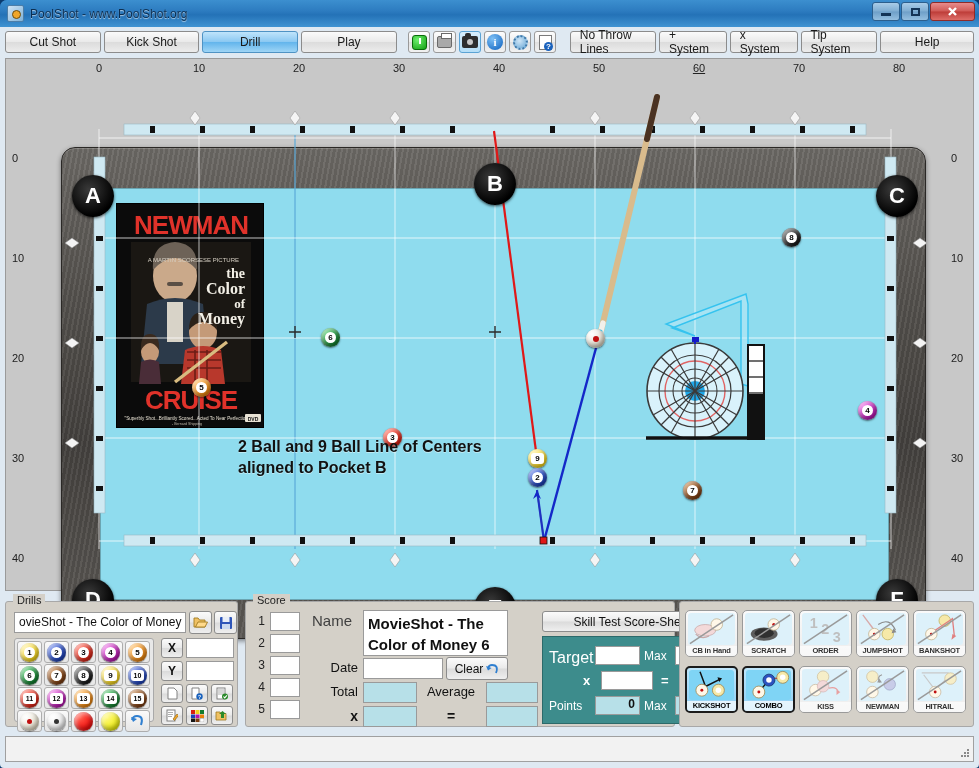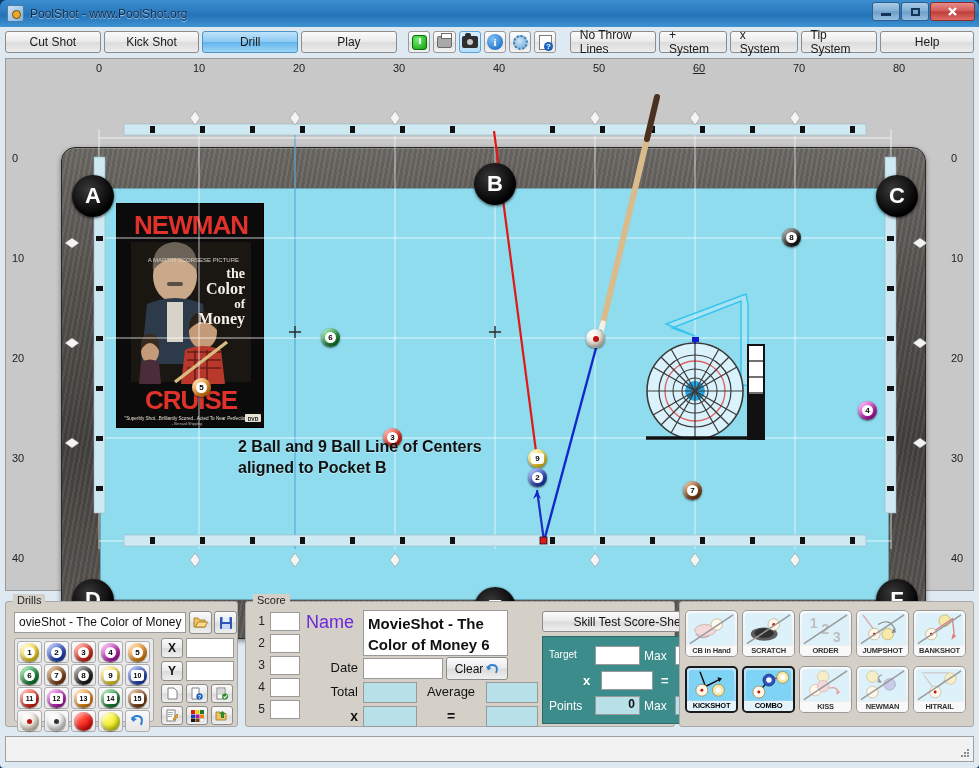--- a/index.html
+++ b/index.html
@@ -697,21 +697,21 @@
         <div style="display:flex;align-items:center;height:22px;">
             <span style="width:16px;text-align:right;font-size:12px;color:#222;">4</span>
             <span class="txtin" style="margin-left:5px;width:30px;height:19px;"></span>
           </div>
         <div style="display:flex;align-items:center;height:22px;">
             <span style="width:16px;text-align:right;font-size:12px;color:#222;">5</span>
             <span class="txtin" style="margin-left:5px;width:30px;height:19px;"></span>
           </div>
       </div>
 
-      <div style="position:absolute;left:60px;top:10px;width:52px;text-align:left;font-size:18px;color:#6d28d9;">Name</div>
+      <div style="position:absolute;left:60px;top:10px;width:52px;text-align:center;font-size:15px;color:#404040;">Name</div>
       <div class="txtin" style="position:absolute;left:117px;top:8px;width:145px;height:46px;font-size:15px;font-weight:bold;padding:2px 4px;line-height:21px;">MovieShot - The Color of Money 6</div>
 
       <div style="position:absolute;left:60px;top:58px;width:52px;text-align:right;font-size:13px;color:#111;">Date</div>
       <div class="txtin" style="position:absolute;left:117px;top:56px;width:80px;height:21px;"></div>
       <div class="wbtn" style="position:absolute;left:200px;top:55px;width:62px;height:23px;gap:3px;">
         <span>Clear</span>
         <svg width="13" height="12" viewBox="0 0 13 12">
             <path d="M10 10 q3 -8 -4 -8 q-3 0 -4 3" stroke="#2f7fd0" stroke-width="1.8" fill="none"></path>
             <path d="M0 3 l2 4.5 l3.6 -2.6Z" fill="#2f7fd0"></path>
           </svg>
@@ -722,21 +722,21 @@
       <div style="position:absolute;left:174px;top:82px;width:62px;text-align:center;font-size:13px;color:#111;">Average</div>
       <div class="cyanin" style="position:absolute;left:240px;top:80px;width:52px;height:21px;"></div>
 
       <div style="position:absolute;left:60px;top:106px;width:52px;text-align:right;font-size:14px;font-weight:bold;color:#111;">x</div>
       <div class="cyanin" style="position:absolute;left:117px;top:104px;width:54px;height:21px;"></div>
       <div style="position:absolute;left:174px;top:106px;width:62px;text-align:center;font-size:14px;font-weight:bold;color:#111;">=</div>
       <div class="cyanin" style="position:absolute;left:240px;top:104px;width:52px;height:21px;"></div>
 
       <div class="wbtn" style="position:absolute;left:296px;top:9px;width:180px;height:21px;">Skill Test Score-Sheet</div>
       <div style="position:absolute;left:296px;top:34px;width:180px;height:88px;background:#3d8c8c;border:1px solid #2c6a6a;">
-        <div style="position:absolute;left:6px;top:12px;font-size:10px;color:#fff;">Target</div>
+        <div style="position:absolute;left:6px;top:12px;font-size:16px;color:#fff;">Target</div>
         <div class="txtin" style="position:absolute;left:52px;top:9px;width:45px;height:19px;"></div>
         <div style="position:absolute;left:101px;top:12px;font-size:12px;color:#fff;">Max</div>
         <div class="txtin" style="position:absolute;left:132px;top:9px;width:44px;height:19px;"></div>
         <div style="position:absolute;left:40px;top:36px;font-size:13px;font-weight:bold;color:#fff;">x</div>
         <div class="txtin" style="position:absolute;left:58px;top:34px;width:52px;height:19px;"></div>
         <div style="position:absolute;left:118px;top:36px;font-size:13px;font-weight:bold;color:#fff;">=</div>
         <div style="position:absolute;left:6px;top:62px;font-size:12px;color:#fff;">Points</div>
         <div class="cyanin" style="position:absolute;left:52px;top:59px;width:45px;height:19px;text-align:right;padding-right:4px;font-weight:bold;">0</div>
         <div style="position:absolute;left:101px;top:62px;font-size:12px;color:#fff;">Max</div>
         <div class="cyanin" style="position:absolute;left:132px;top:59px;width:44px;height:19px;text-align:right;padding-right:4px;font-weight:bold;">0</div>

